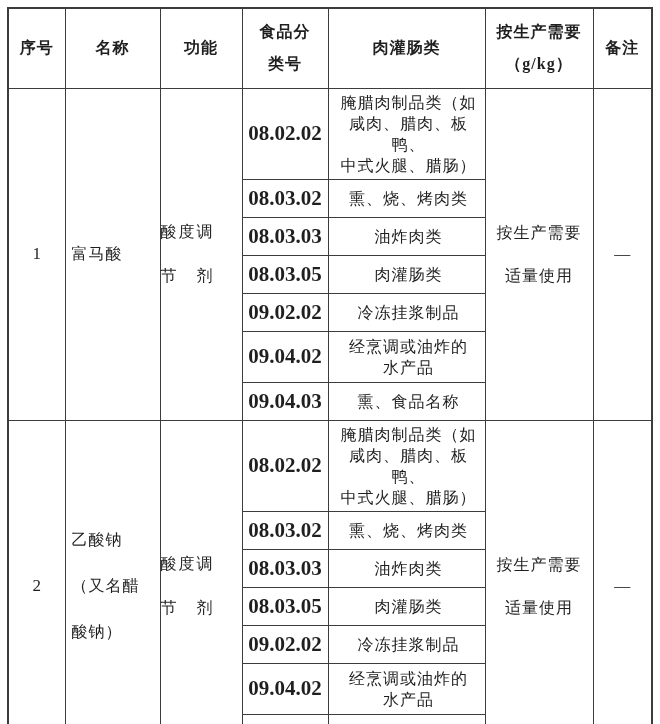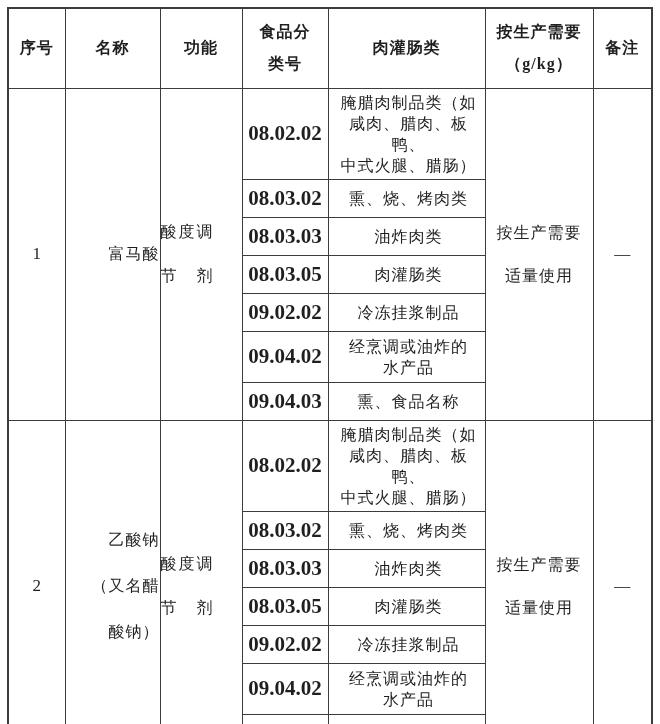--- a/index.html
+++ b/index.html
@@ -31,21 +31,21 @@
     font-weight: bold;
     text-align: center;
     line-height: 32px;
     letter-spacing: 1px;
   }
   tr.rh-tall { height: 72px; }
   tr.rh-std  { height: 38px; }
   tr.rh-med  { height: 51px; }
   td.c-serial { text-align: center; font-size: 17px; }
   td.c-name {
-    text-align: right; padding-left: 6px;
+    text-align: left; padding-left: 6px;
     line-height: 46px; letter-spacing: 1px;
   }
   td.c-func {
     text-align: left; 
     line-height: 44px; letter-spacing: 2px;
   }
   td.c-code {
     text-align: center;
     font-weight: bold;
     font-size: 21px;

